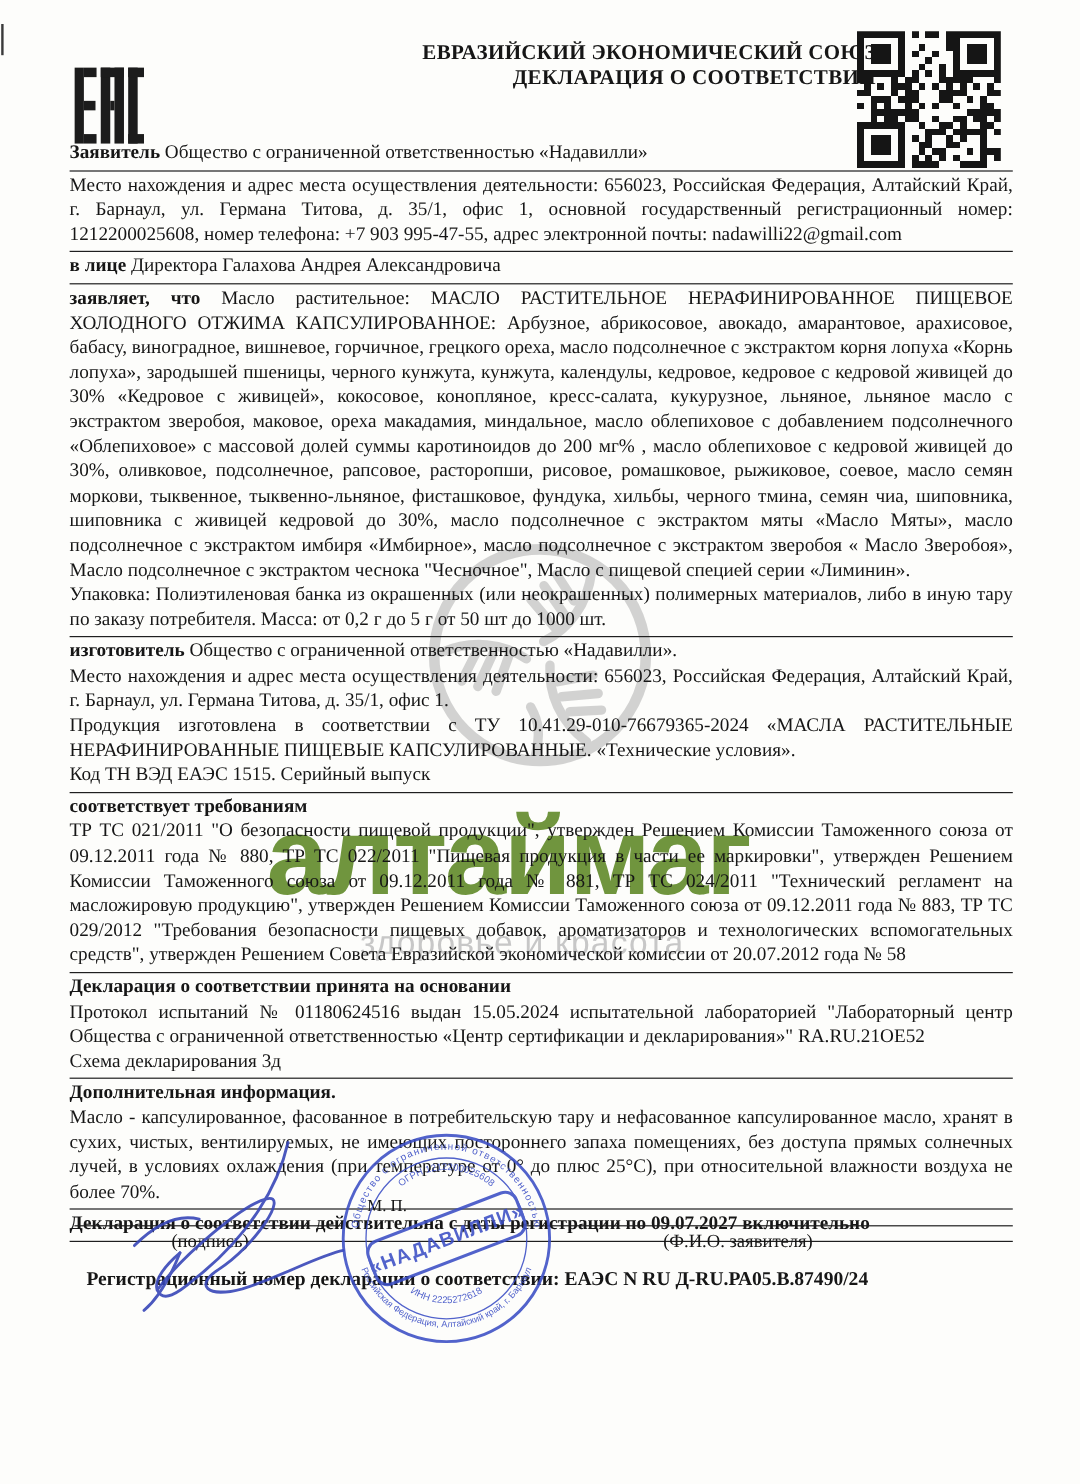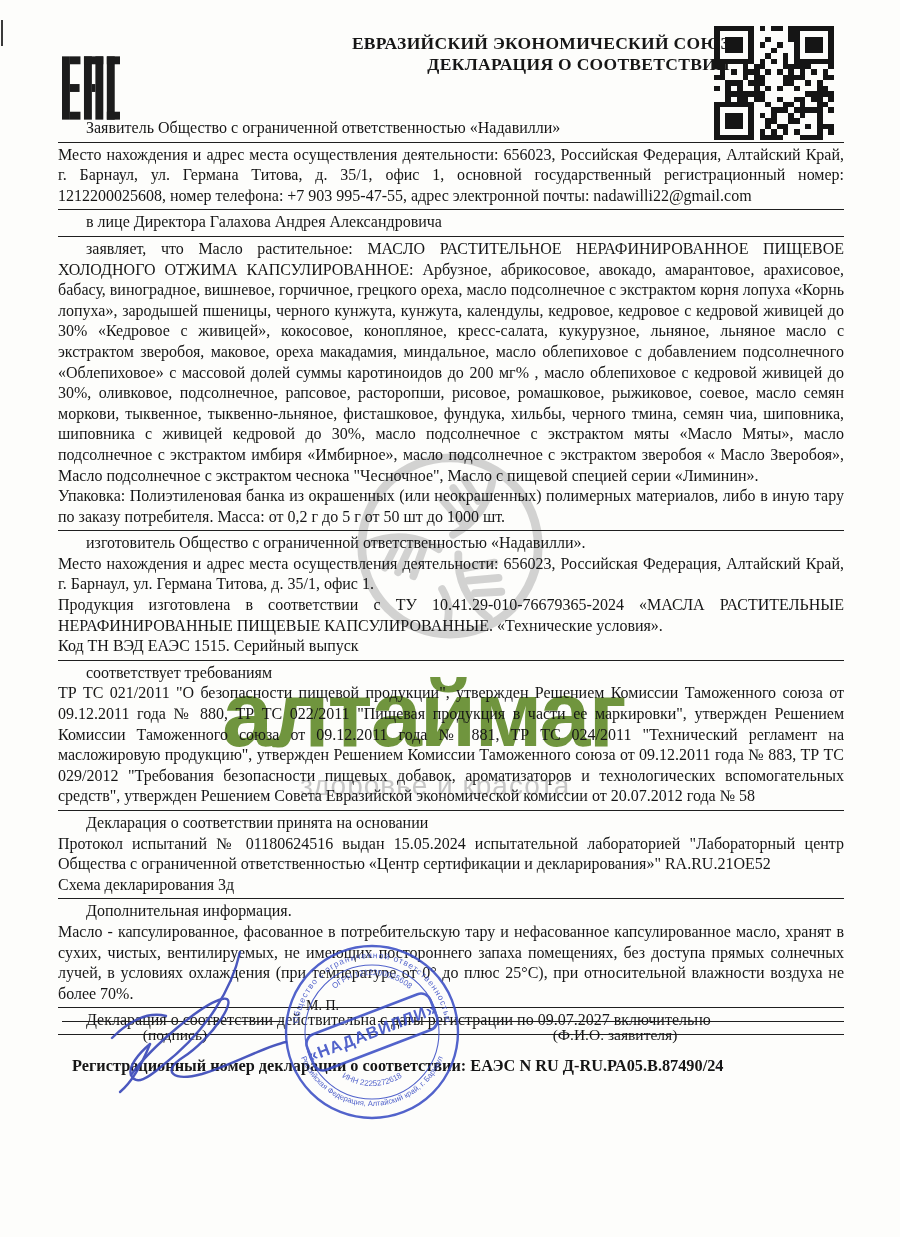--- a/index.html
+++ b/index.html
@@ -21,21 +21,21 @@
   .wm{position:absolute;z-index:0;pointer-events:none;font-family:"Liberation Sans","DejaVu Sans",sans-serif;}
   .wm-logo{left:352px;top:448px;opacity:.5;}
   .wm-word{left:222px;top:662px;font-size:92px;font-weight:bold;color:#4d7c0f;opacity:.8;letter-spacing:-2px;}
   .wm-slogan{left:300px;top:770px;font-size:28px;color:#c2c2c2;opacity:.9;letter-spacing:1px;}
   
   .content{position:absolute;z-index:1;left:58px;top:118px;width:786px;font-size:16px;line-height:20.6px;}
   .content p{margin:0;}
   .j{text-align:justify;}
   hr.rule{border:0;border-top:1.6px solid #1f1f1f;margin:3px 0 2px;}
   .mt2{margin-top:2px;} .mt4{margin-top:4px;} .mt6{margin-top:6px;}
-  b{font-weight:normal;margin-left:28px;}
+  b{font-weight:bold;}
   
   .abs{position:absolute;z-index:2;}
   .sig-line{border-top:1.4px solid #1f1f1f;height:0;}
   .cap{font-size:15.5px;text-align:center;}
   .mp{font-size:14px;}
   .fio-name{font-size:16px;text-align:center;}
   .reg-line{font-size:16.3px;font-weight:bold;}
   .stamp{position:absolute;z-index:3;left:282px;top:942px;opacity:.88;}
   .handsig{position:absolute;z-index:3;left:90px;top:946px;opacity:.9;}
 </style>

